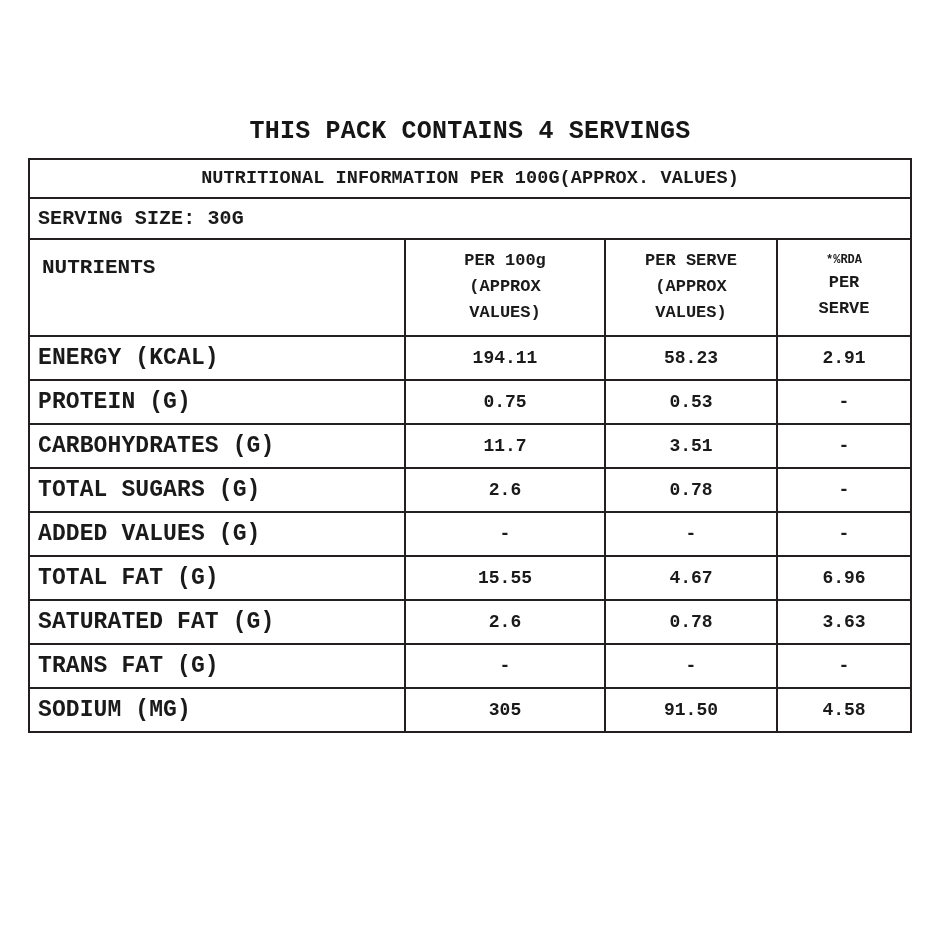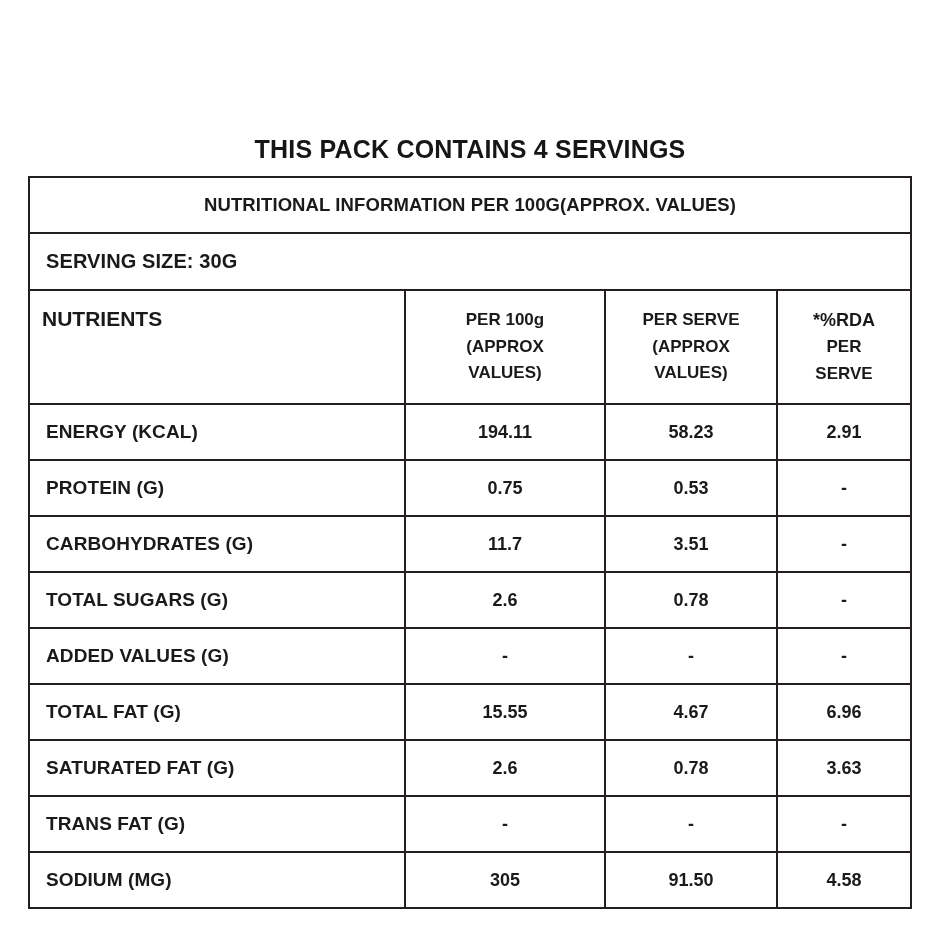--- a/index.html
+++ b/index.html
@@ -16,40 +16,41 @@
   }
   .page {
     position: relative;
     width: 940px;
     height: 940px;
     box-sizing: border-box;
   }
   .panel {
     position: absolute;
     left: 28px;
-    top: 136px;
+    top: 118px;
     width: 884px;
+    font-family: Liberation Mono, monospace;
   }
   .pack-title {
     text-align: center;
     font-size: 25px;
     font-weight: bold;
     letter-spacing: 0.2px;
     color: #161616;
     margin: 0 0 12px 0;
     line-height: 1.1;
   }
   table.nutri {
     border-collapse: collapse;
     width: 884px;
     table-layout: fixed;
   }
   table.nutri td {
     border: 2px solid #231f20;
-    padding: 16px;
+    padding: 8px;
     vertical-align: middle;
   }
   .header-title {
     font-size: 18.5px;
     font-weight: bold;
     text-align: center;
     letter-spacing: 0.1px;
     padding: 10px 6px;
   }
   .serving-size {
@@ -66,34 +67,34 @@
     line-height: 1.55;
     padding: 12px 4px;
   }
   .col-head.nutrients {
     text-align: left;
     vertical-align: top;
     padding: 12px 12px;
     font-size: 21px;
   }
   .nutrient-name {
-    font-size: 19px;
+    font-size: 23px;
     font-weight: bold;
     text-align: left;
     padding: 11px 12px;
     letter-spacing: 0.1px;
   }
   .value {
     font-size: 18px;
     font-weight: bold;
     text-align: center;
     padding: 11px 4px;
   }
   .rda-star {
-    font-size: 18px;
+    font-size: 12px;
   }
   .c0 { width: 376px; }
   .c1 { width: 200px; }
   .c2 { width: 172px; }
   .c3 { width: 134px; }
 </style>
 </head>
 <body>
 
 <div class="page">

